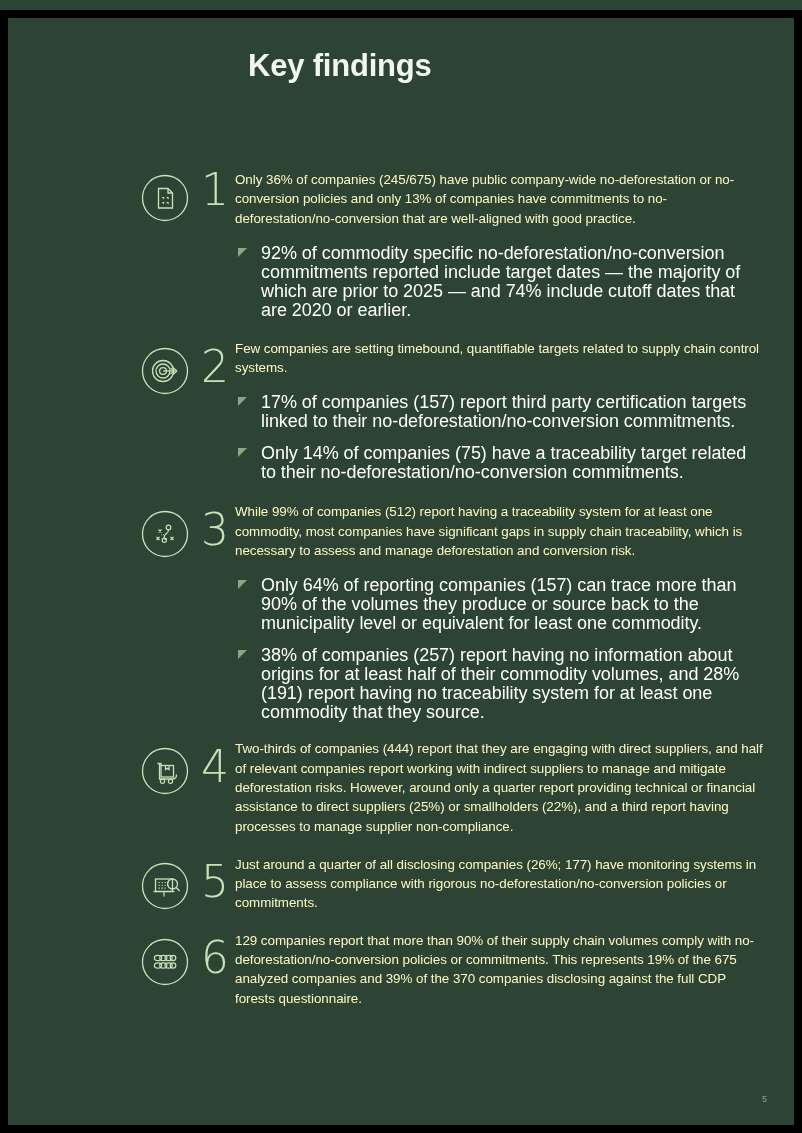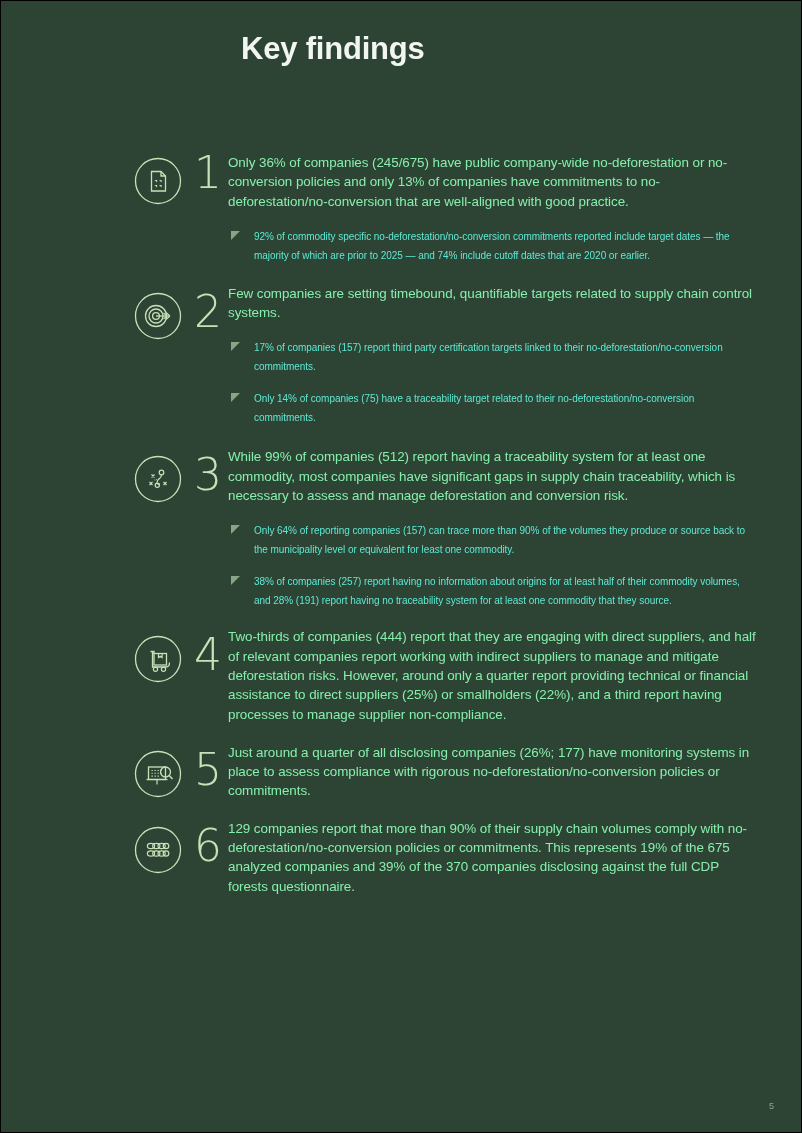--- a/index.html
+++ b/index.html
@@ -12,21 +12,22 @@
     background: #2d4535;
     font-family: "Liberation Sans", sans-serif;
     overflow: hidden;
     position: relative;
   }
   .page {
     position: absolute;
     inset: 0;
     background: #2d4334;
     box-sizing: border-box;
-    border: 1px solid #000000;
+    border: 8px solid #000000;
+    margin-top: 10px;
   }
   .page-title {
     position: absolute;
     left: 240px;
     top: 29px;
     font-size: 31px;
     font-weight: bold;
     color: #f2f6f1;
     letter-spacing: -0.2px;
     line-height: 1.2;
@@ -76,37 +77,37 @@
   .body-col {
     flex: 1 1 auto;
     padding-left: 6px;
     padding-right: 46px;
     box-sizing: border-box;
   }
 
   .lead {
     font-size: 13.4px;
     line-height: 19.3px;
-    color: #86efac;
+    color: #fef9c3;
     margin: 0;
     letter-spacing: -0.05px;
   }
 
   .subs {
     margin: 0;
     padding: 0;
     list-style: none;
   }
   .sub {
     position: relative;
     margin-top: 13px;
     padding-left: 26px;
-    font-size: 10px;
+    font-size: 18px;
     line-height: 19px;
-    color: #5eead4;
+    color: #ffffff;
     letter-spacing: -0.05px;
   }
   .sub:first-child {
     margin-top: 16px;
   }
   .bullet-tri {
     position: absolute;
     left: 3px;
     top: 4px;
     width: 0;

